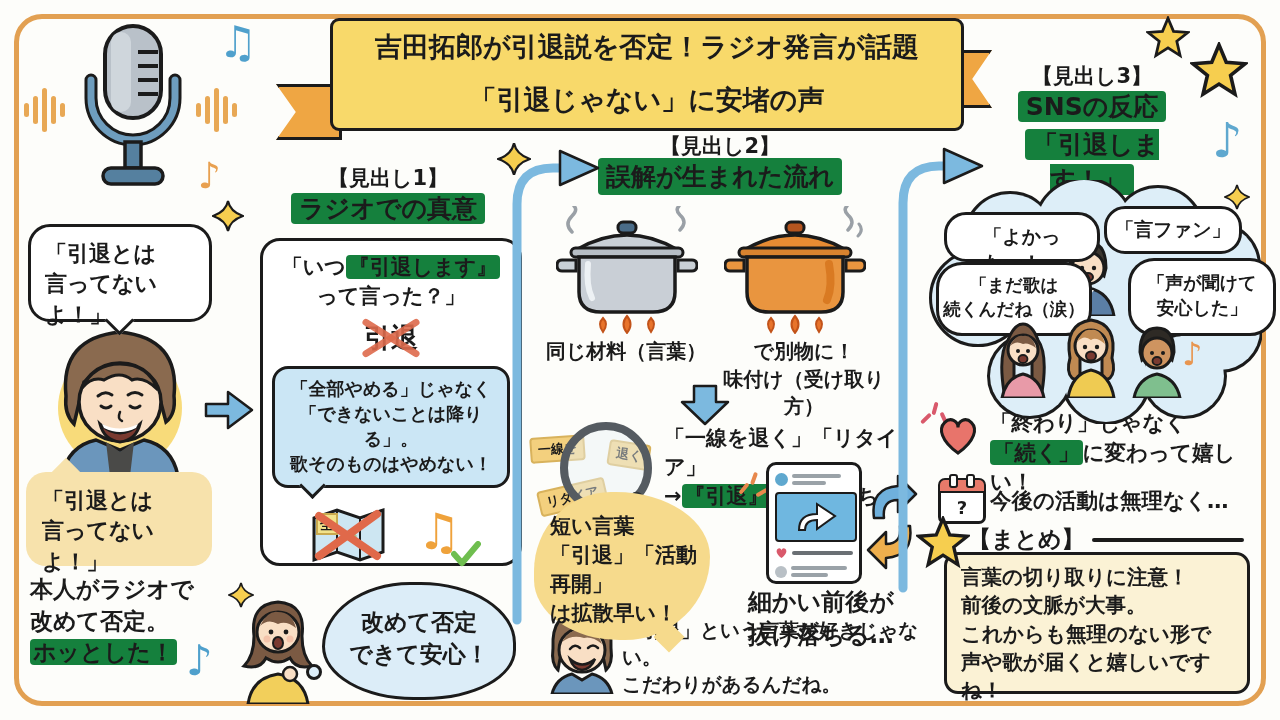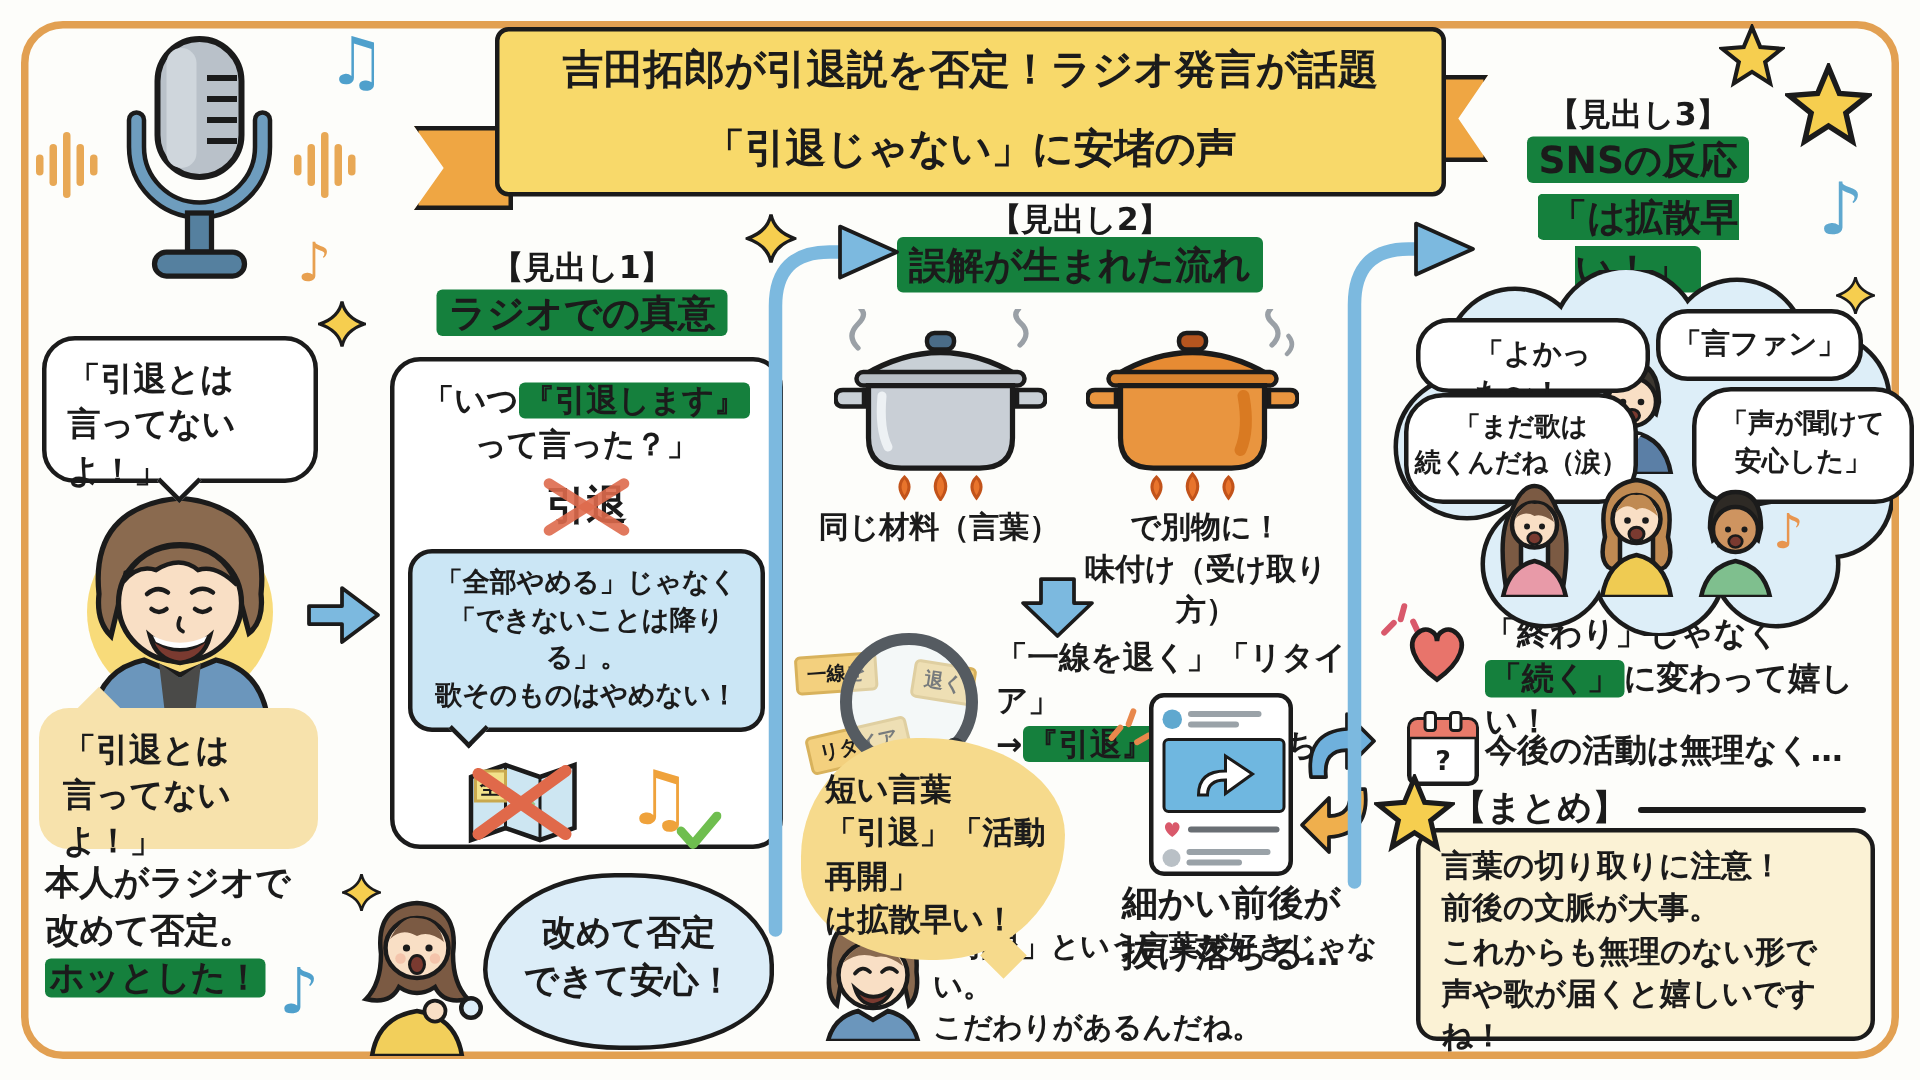--- a/index.html
+++ b/index.html
@@ -377,21 +377,21 @@
   <div class="abs t" style="left:622px;top:618px;width:310px;font-size:19.5px;">
     <div>「引退」という言葉が好きじゃない。</div>
     <div>こだわりがあるんだね。</div>
   </div>
 
   <div class="abs t ctr" style="left:990px;top:62px;width:204px;font-size:21px;">【見出し3】</div>
   <div class="abs ctr" style="left:990px;top:90px;width:204px;">
     <span class="t hl" style="font-size:25px;padding:1px 8px;">SNSの反応</span>
   </div>
   <div class="abs ctr" style="left:990px;top:128px;width:204px;">
-    <span class="t hl" style="font-size:25px;padding:1px 8px;">「は拡散早い！」</span>
+    <span class="t hl" style="font-size:25px;padding:1px 8px;">「引退します！」</span>
   </div>
 
   <div class="abs" style="left:926px;top:180px;z-index:2;">
     <svg width="336" height="244" viewBox="0 0 336 244">
       <g fill="#DDEEF8" stroke="#1B1B1B" stroke-width="6">
         <circle cx="52" cy="118" r="46"></circle>
           <circle cx="84" cy="58" r="44"></circle>
           <circle cx="158" cy="48" r="48"></circle>
         <circle cx="232" cy="52" r="44"></circle>
           <circle cx="290" cy="86" r="42"></circle>

